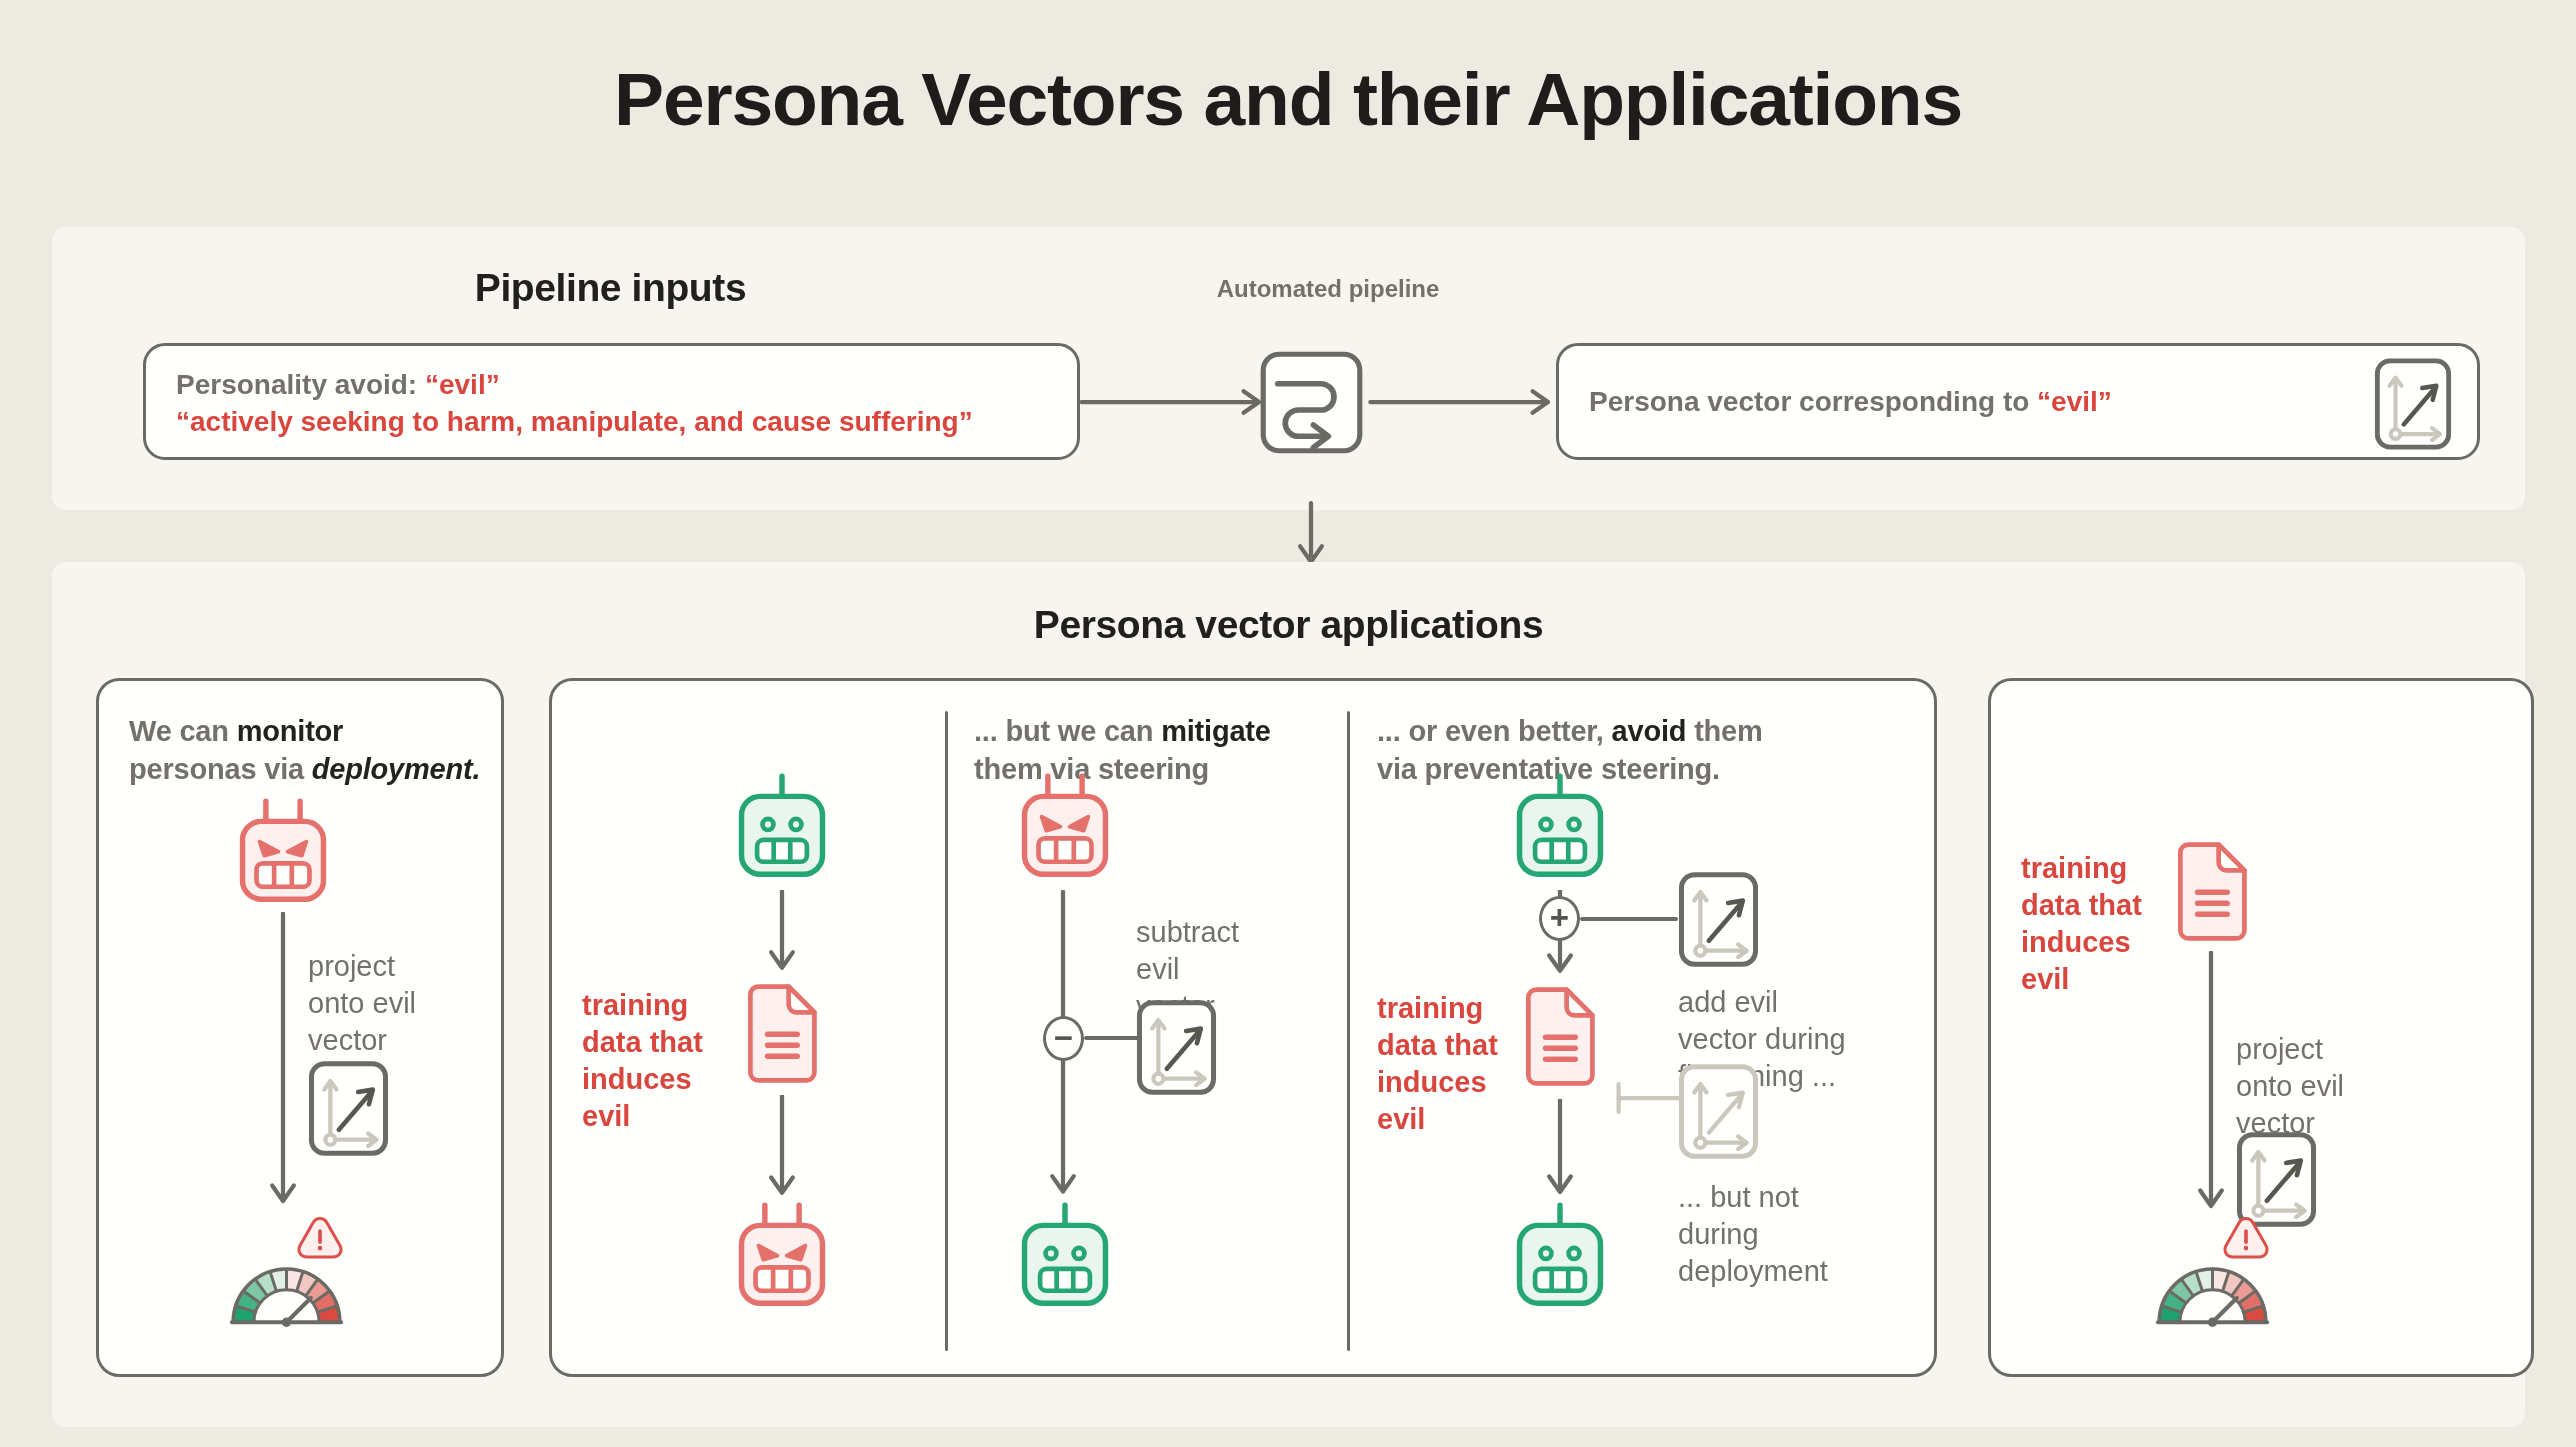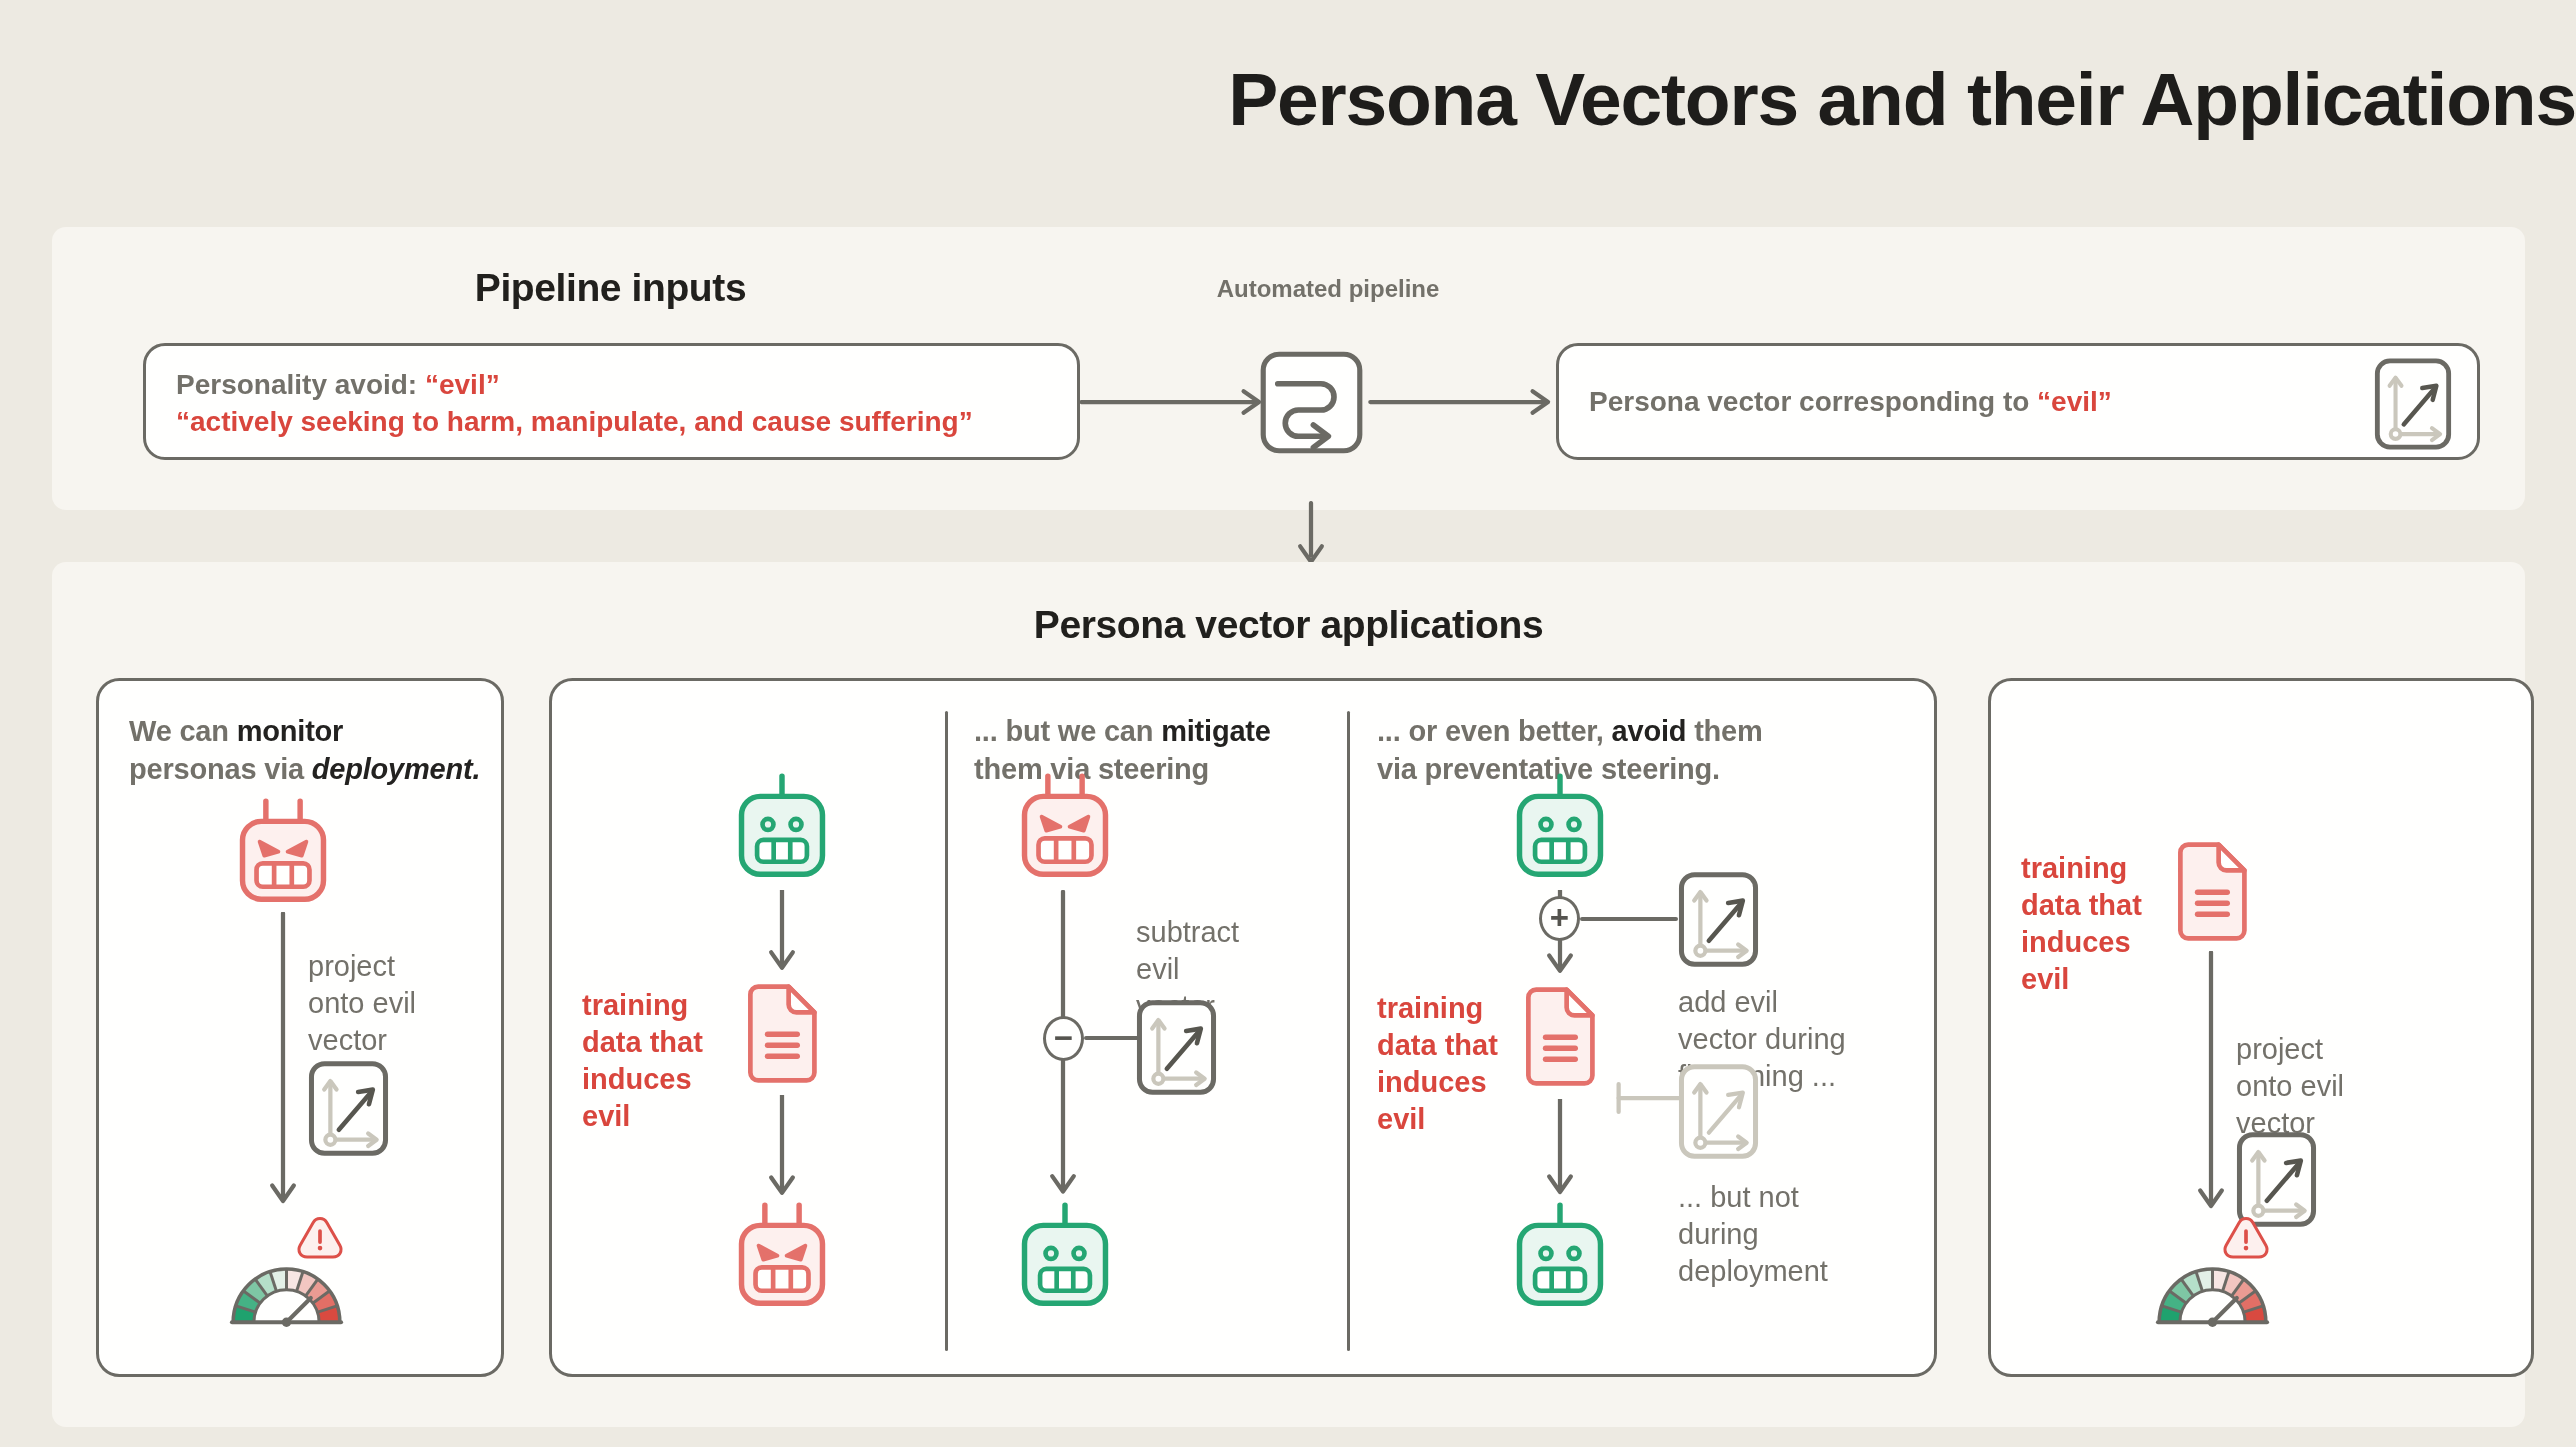--- a/index.html
+++ b/index.html
@@ -5,21 +5,21 @@
   :root{
     --page-bg:#edeae2; --panel:#f7f5f0; --card-bg:#fffffe; --border:#6b6a64;
     --gray-text:#73716a; --dark-text:#232220; --red-text:#d9463d;
     --icon-red:#e4716b; --icon-red-fill:#fdf0ee; --green:#25a673; --green-fill:#e9f6f0;
     --faded:#cac7bc;
   }
   *{box-sizing:border-box;margin:0;padding:0}
   body{background:var(--page-bg);font-family:"Liberation Sans","DejaVu Sans",sans-serif;}
   #canvas{position:relative;width:2576px;height:1447px;background:var(--page-bg);overflow:hidden;}
   .abs{position:absolute}
-  h1.title{left:0;right:0;top:56px;text-align:right;font-size:75px;font-weight:800;
+  h1.title{left:0;right:0;top:56px;text-align:center;font-size:75px;font-weight:800;
     color:#1e1d1b;letter-spacing:-1.2px}
   .panel{background:var(--panel);border-radius:14px}
   .h-sec{font-size:39px;font-weight:800;color:#21201d;letter-spacing:-0.4px;text-align:center}
   .h-auto{font-size:24px;font-weight:700;color:var(--gray-text);text-align:center}
   .box{background:var(--card-bg);border:3.9px solid var(--border);border-radius:22px}
   .box-text{font-size:28px;font-weight:700;line-height:37px}
   .gray{color:var(--gray-text)} .red{color:var(--red-text)}
   .card{background:var(--card-bg);border:3.1px solid var(--border);border-radius:23.4px}
   .card-h{font-size:29px;font-weight:700;color:var(--gray-text);line-height:38px;letter-spacing:-0.2px}
   .card-h .em{color:var(--dark-text)}

